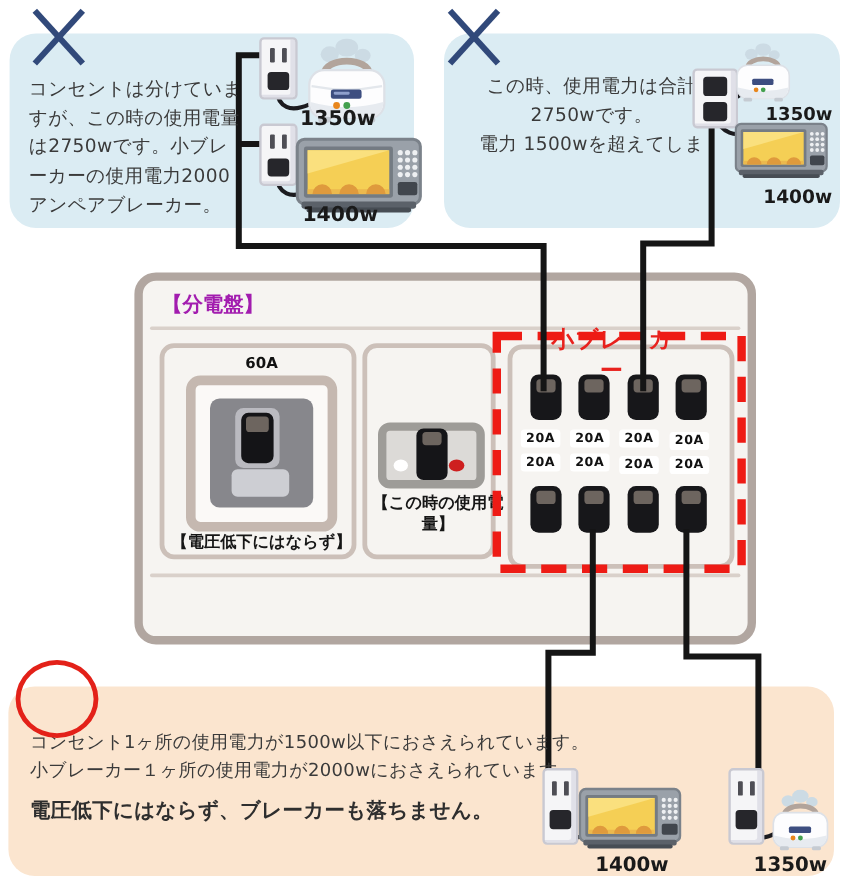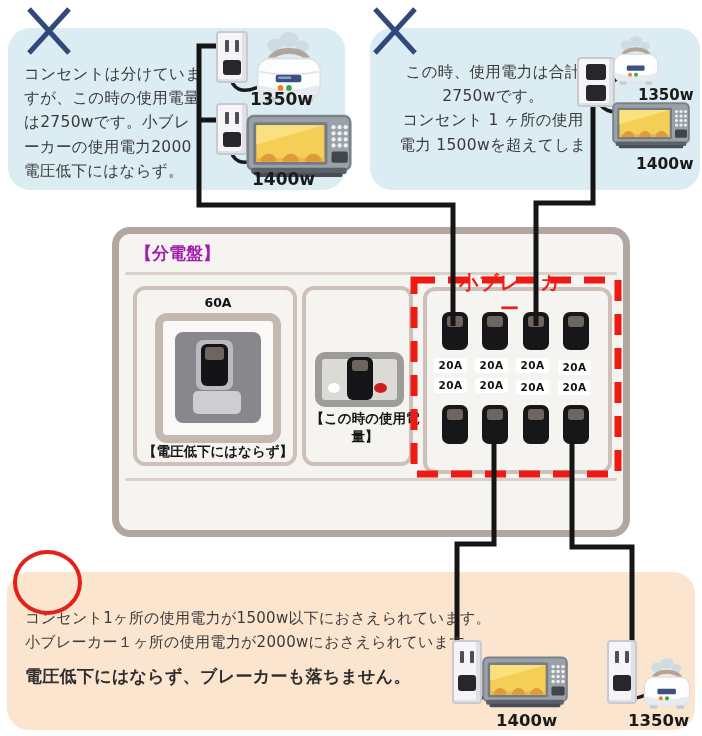--- a/index.html
+++ b/index.html
@@ -112,27 +112,26 @@
     <line x1="45" y1="5" x2="5" y2="49" stroke="#31497a" stroke-width="5"></line>
   </svg>
 
   <div class="mark circle-mark"></div>
 
   <div class="note-text text-tl">
     <div class="label-line">コンセントは分けていま</div>
     <div class="label-line">すが、この時の使用電量</div>
     <div class="label-line">は2750wです。小ブレ</div>
     <div class="label-line">ーカーの使用電力2000</div>
-    <div class="label-line">電圧低下にはならず。</div>
+    <div class="label-line">アンペアブレーカー。</div>
   </div>
 
   <div class="note-text text-tr">
     <div class="label-line">この時、使用電力は合計</div>
     <div class="label-line">2750wです。</div>
-    <div class="label-line">コンセント 1 ヶ所の使用</div>
     <div class="label-line">電力 1500wを超えてしま</div>
   </div>
 
   <div class="note-text text-bottom">
     <div class="label-line">コンセント1ヶ所の使用電力が1500w以下におさえられています。</div>
     <div class="label-line">小ブレーカー１ヶ所の使用電力が2000wにおさえられています。</div>
     <div class="label-line bold-line">電圧低下にはならず、ブレーカーも落ちません。</div>
   </div>
 
   <div class="outlet o1">

